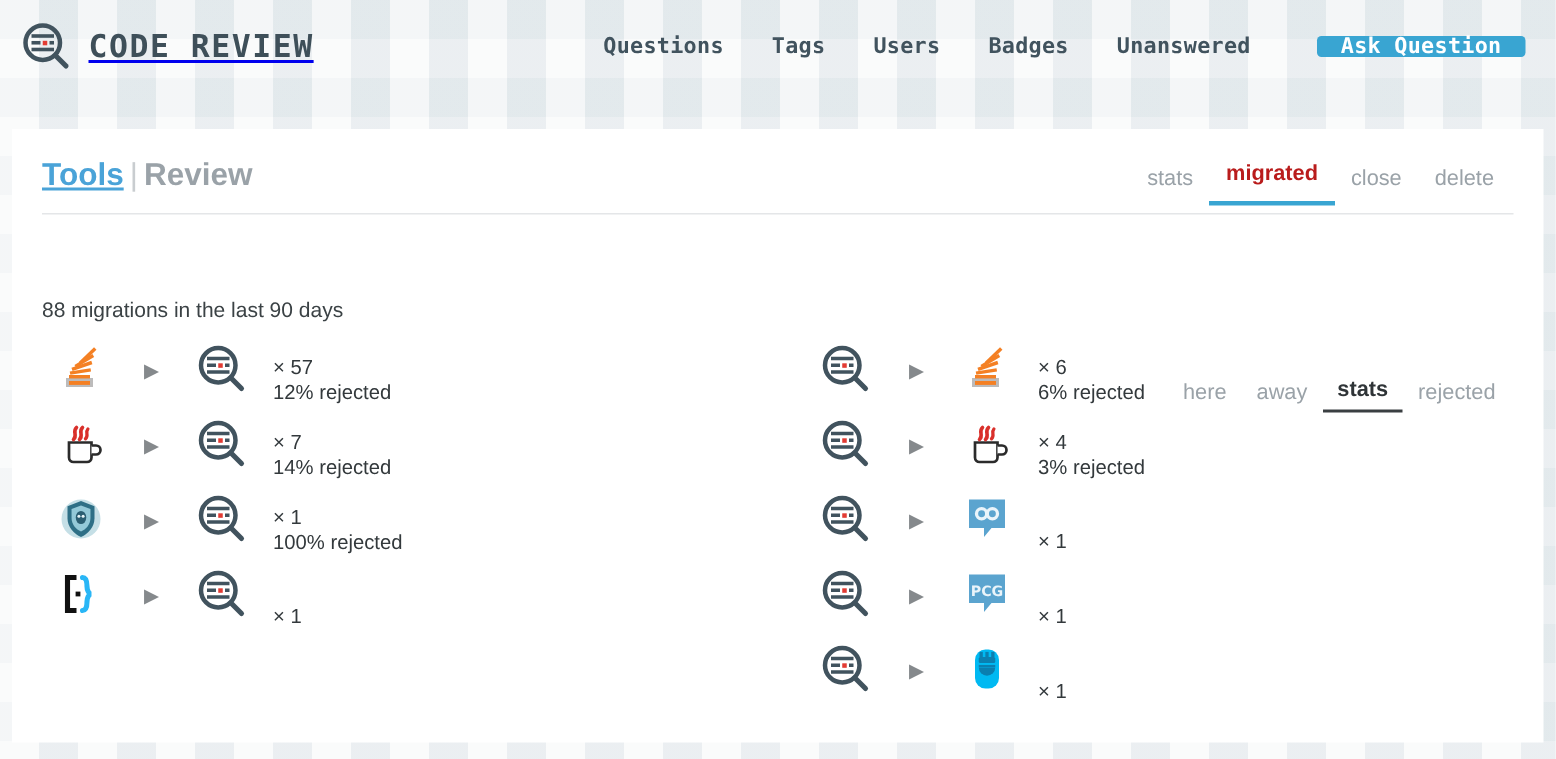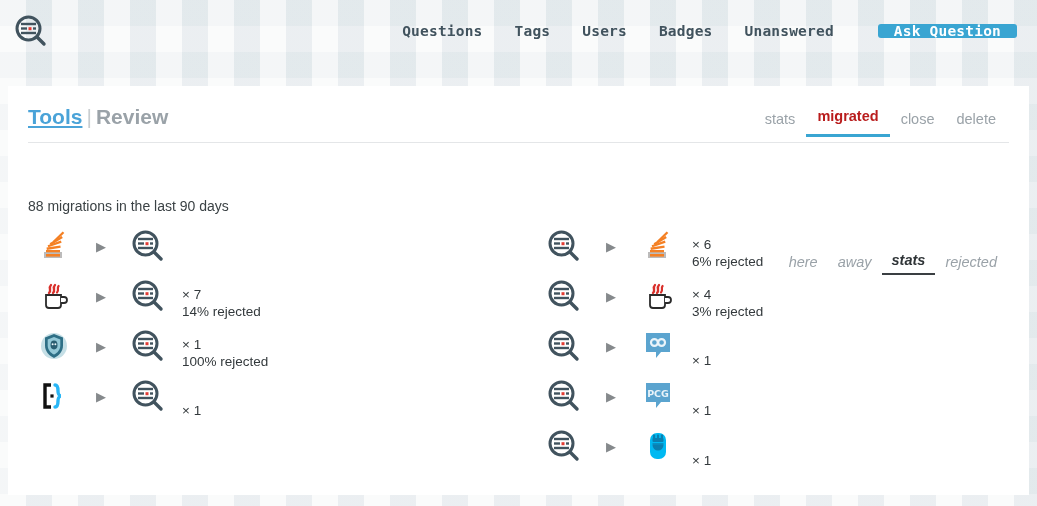--- a/index.html
+++ b/index.html
@@ -138,21 +138,20 @@
     height: 1px;
     background: #e4e6e8;
   }
 
   .subtabs {
     position: absolute;
     right: 22px;
     top: 166px;
     display: flex;
     align-items: flex-end;
-    font-style: italic;
   }
   .subtabs a {
     font-size: 14.5px;
     color: #9aa2a8;
     text-decoration: none;
     padding: 0 10px 5px;
     display: inline-block;
   }
   .subtabs a.active {
     color: #2f3437;
@@ -230,20 +229,21 @@
       <svg class="brand-logo" viewBox="0 0 34 34">
         <circle cx="14.5" cy="14.5" r="11.5" fill="none" stroke="#41535e" stroke-width="3"></circle>
         <line x1="7" y1="10" x2="22" y2="10" stroke="#41535e" stroke-width="2.4"></line>
         <line x1="7" y1="14.5" x2="13" y2="14.5" stroke="#41535e" stroke-width="2.4"></line>
         <rect x="14.5" y="13.2" width="3" height="3" fill="#e23b33"></rect>
         <line x1="19" y1="14.5" x2="22" y2="14.5" stroke="#41535e" stroke-width="2.4"></line>
         <line x1="7" y1="19" x2="22" y2="19" stroke="#41535e" stroke-width="2.4"></line>
         <line x1="23" y1="23" x2="30" y2="30" stroke="#41535e" stroke-width="3.4" stroke-linecap="round"></line>
       </svg>
     </span>
+    <span class="brand-text">CODE REVIEW</span>
   </a>
 
   <nav class="topnav">
     <a href="#">Questions</a>
     <a href="#">Tags</a>
     <a href="#">Users</a>
     <a href="#">Badges</a>
     <a href="#">Unanswered</a>
     <a href="#" class="ask-btn">Ask Question</a>
   </nav>
@@ -297,20 +297,24 @@
           <svg class="cr-ico" viewBox="0 0 34 34">
             <circle cx="14.5" cy="14.5" r="11.5" fill="none" stroke="#41535e" stroke-width="3"></circle>
             <line x1="7" y1="10" x2="22" y2="10" stroke="#41535e" stroke-width="2.4"></line>
             <line x1="7" y1="14.5" x2="13" y2="14.5" stroke="#41535e" stroke-width="2.4"></line>
             <rect x="14.5" y="13.2" width="3" height="3" fill="#e23b33"></rect>
             <line x1="19" y1="14.5" x2="22" y2="14.5" stroke="#41535e" stroke-width="2.4"></line>
             <line x1="7" y1="19" x2="22" y2="19" stroke="#41535e" stroke-width="2.4"></line>
             <line x1="23" y1="23" x2="30" y2="30" stroke="#41535e" stroke-width="3.4" stroke-linecap="round"></line>
           </svg>
         </span>
+        <span class="mlabel">
+          <span class="count">× 57</span>
+          <span class="rej">12% rejected</span>
+        </span>
       </div>
 
       <div class="mrow">
         <span class="icon-slot">
           <svg class="site-ico" viewBox="0 0 32 32">
             <path d="M8 15h15v10a3 3 0 0 1-3 3h-9a3 3 0 0 1-3-3z" fill="#ffffff" stroke="#2b2b2b" stroke-width="1.8"></path>
             <path d="M23 17h3a3 3 0 0 1 0 6h-3" fill="#fff" stroke="#2b2b2b" stroke-width="1.8"></path>
             <path d="M11 13c3-3-1-5 2-8" fill="none" stroke="#d9302b" stroke-width="2.4" stroke-linecap="round"></path>
             <path d="M15 13c3-3-1-5 2-8" fill="none" stroke="#d9302b" stroke-width="2.4" stroke-linecap="round"></path>
             <path d="M19 12.5c2.5-2.5-.5-4 1.6-6.5" fill="none" stroke="#d9302b" stroke-width="2.2" stroke-linecap="round"></path>

